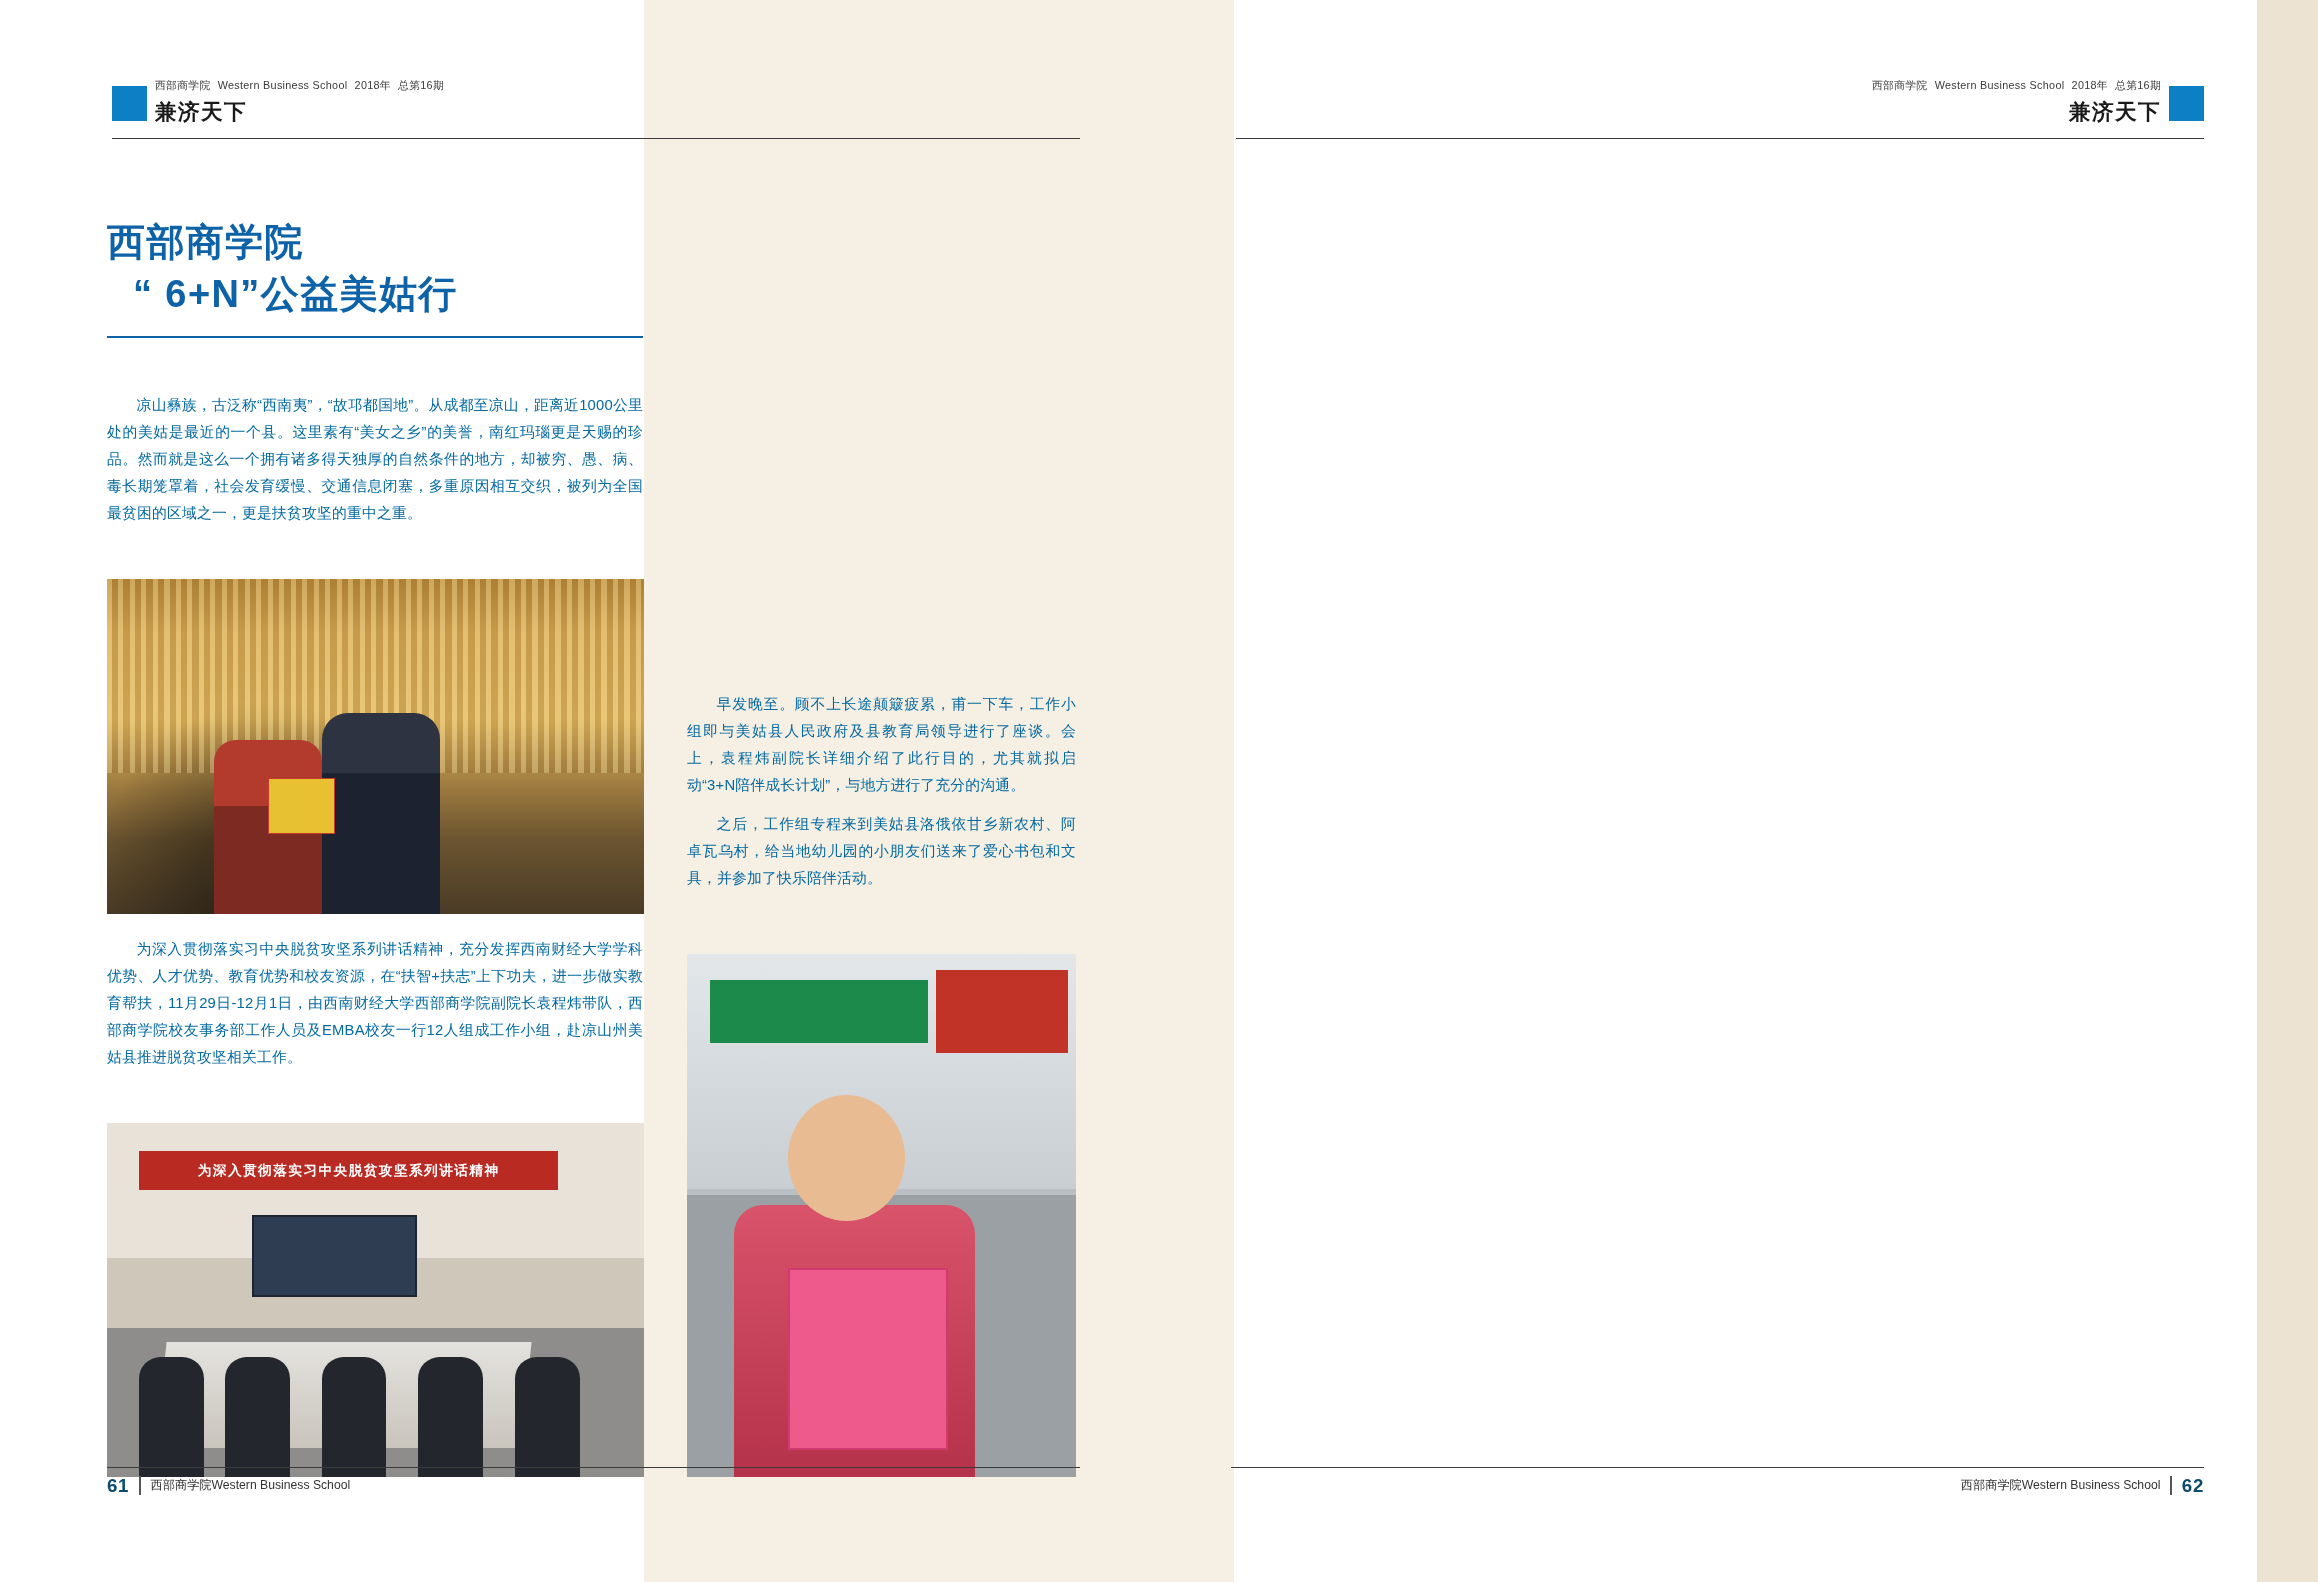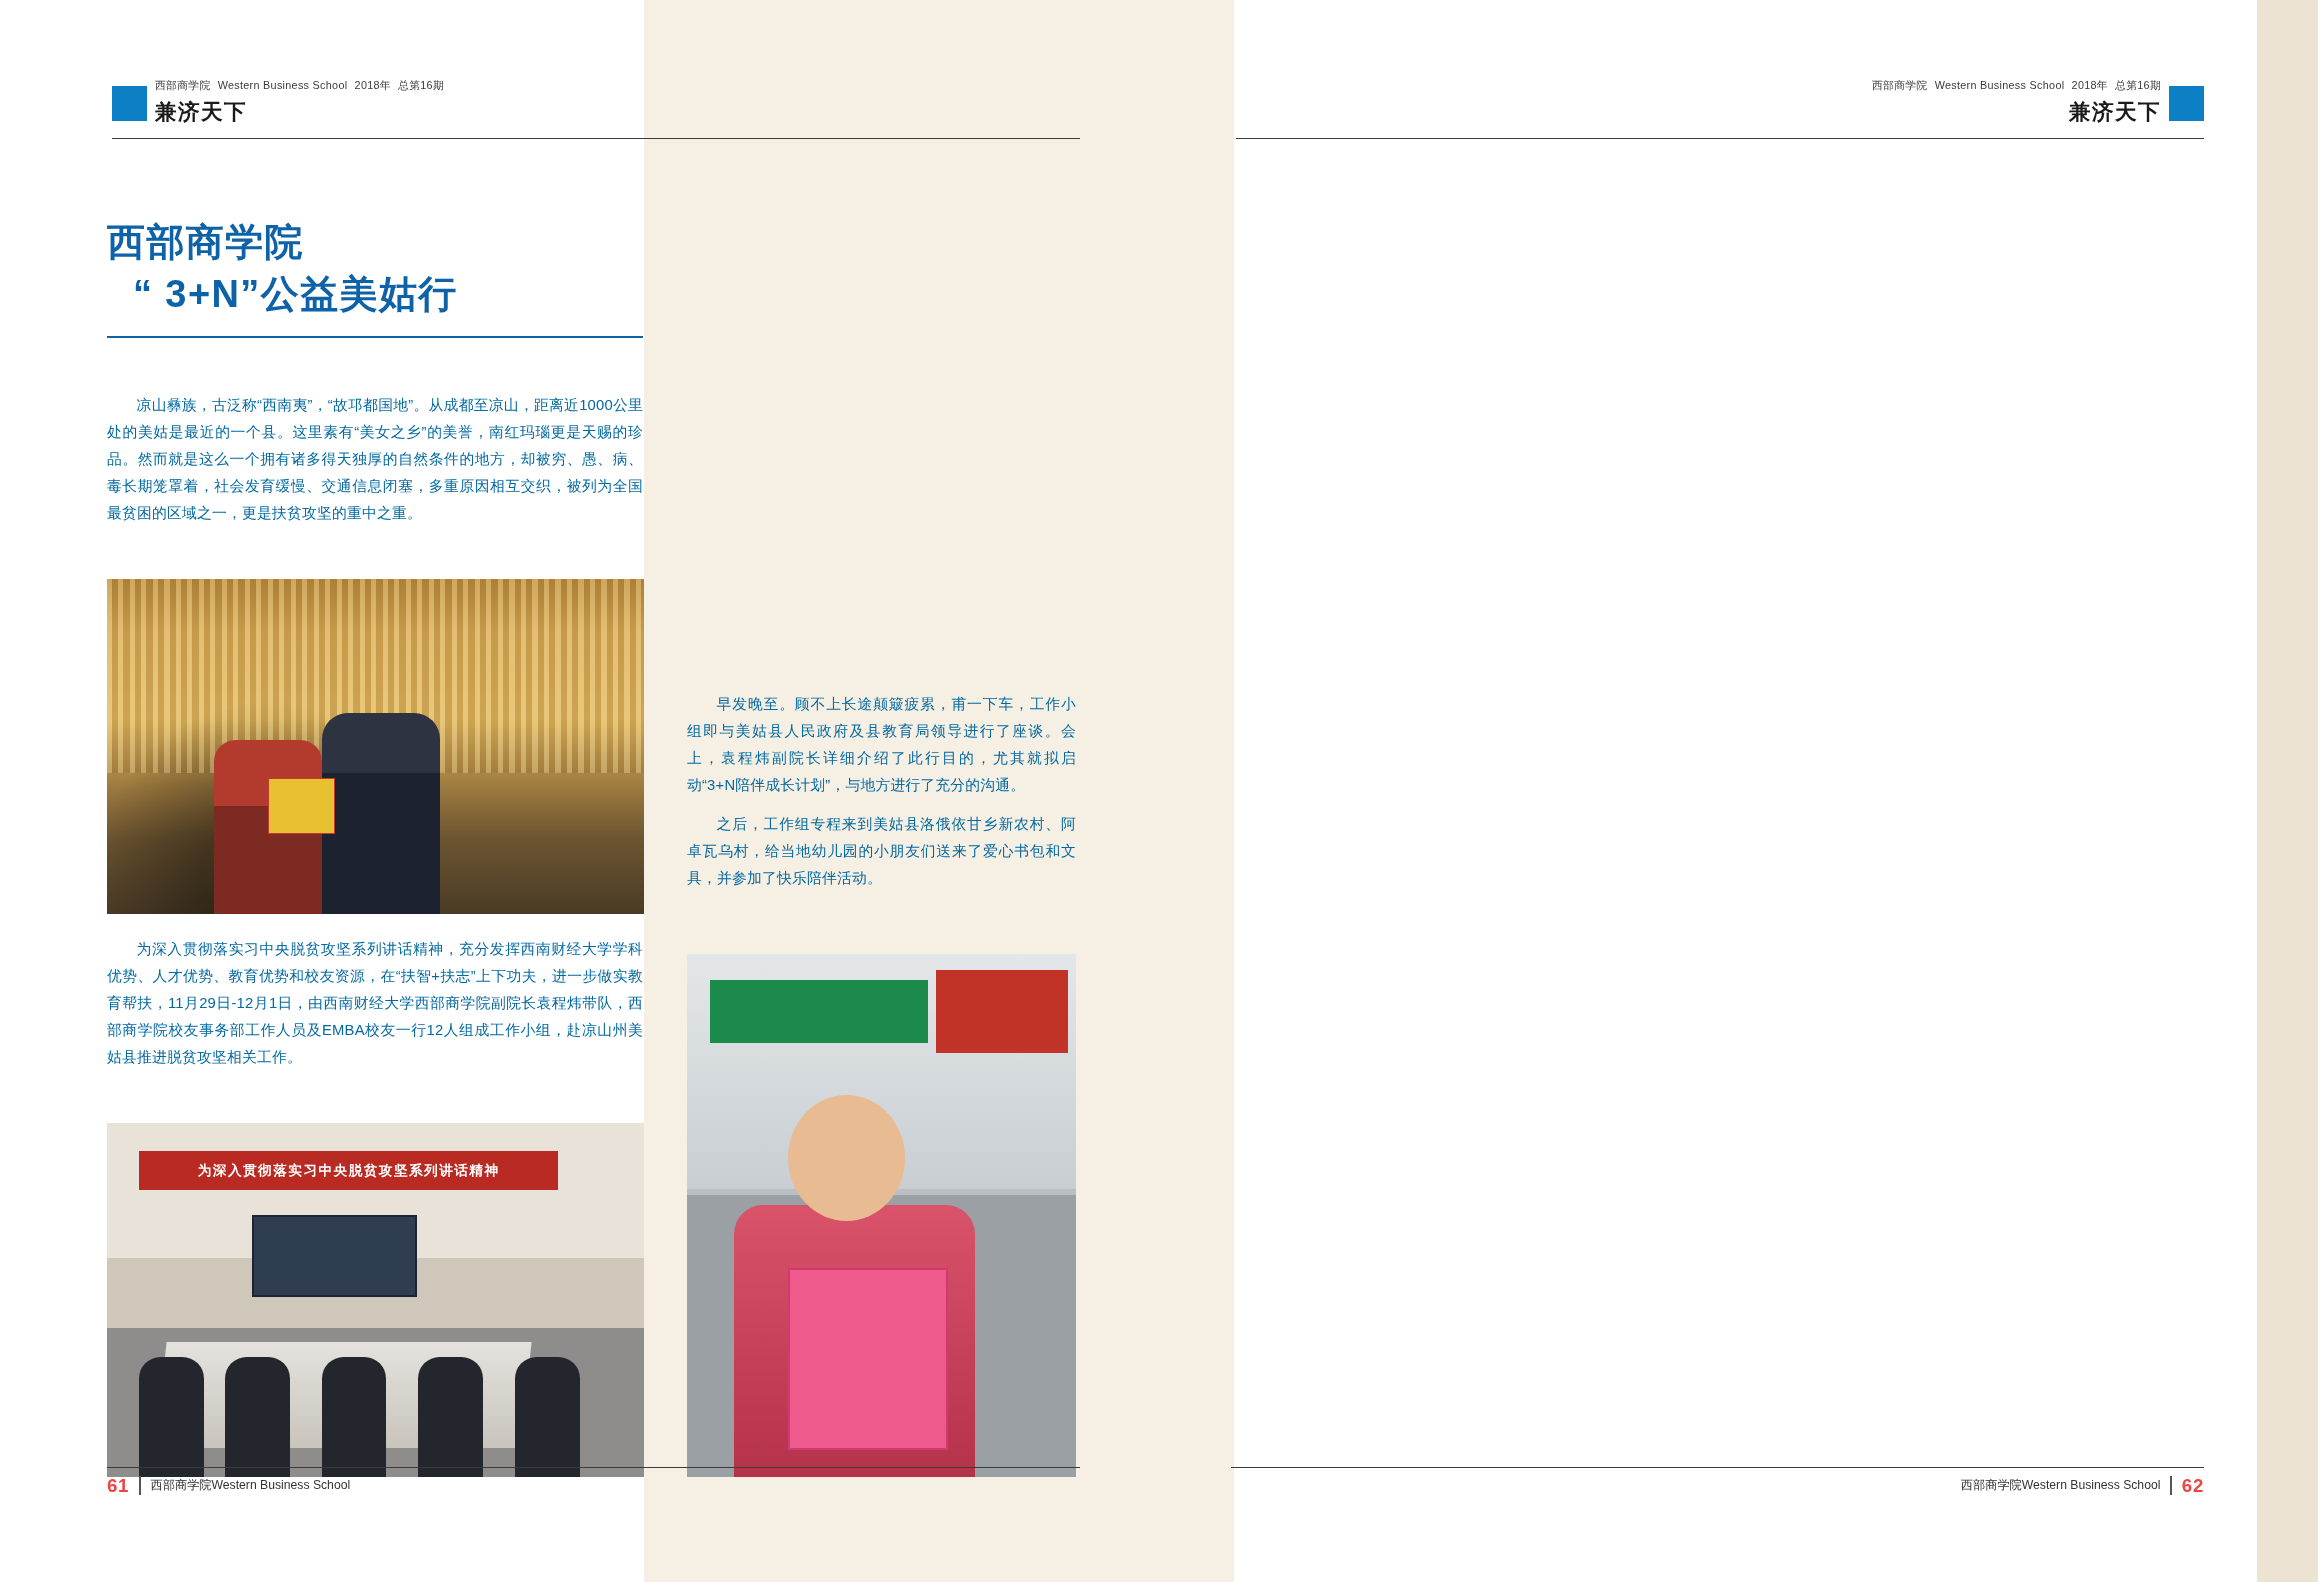--- a/index.html
+++ b/index.html
@@ -233,21 +233,21 @@
     display: flex;
     align-items: center;
     font-size: 12.2px;
     color: #333;
   }
   .footer-left { left: 107px; }
   .footer-right { right: 115px; }
   .pg-num {
     font-size: 18.7px;
     font-weight: bold;
-    color: #ef4444;
+    color: #0c4a6e;
     letter-spacing: 0.7px;
   }
   .pg-divider {
     width: 1.4px; height: 18.7px; background: #555; margin: 0 10px;
   }
   .footer-rule {
     position: absolute;
     bottom: 115px;
     height: 1.4px;
     background: #3b3b3b;
@@ -269,21 +269,21 @@
     <div class="hdr hdr-left">
       <div class="hdr-meta">
         <span>西部商学院</span><span class="sep"></span><span>Western Business School</span><span class="sep"></span><span>2018年</span><span class="sep"></span><span>总第16期</span>
       </div>
       <div class="hdr-title">兼济天下</div>
     </div>
     <div class="hdr-rule hdr-rule-left"></div>
 
     <div class="title-block">
       <div class="title-line1">西部商学院</div>
-      <div class="title-line2">“ 3+N”公益美姑行</div>
+      <div class="title-line2">“ 6+N”公益美姑行</div>
       <div class="title-underline"></div>
     </div>
 
     <div class="col l-c1-top">
       <p>凉山彝族，古泛称“西南夷”，“故邛都国地”。从成都至凉山，距离近1000公里处的美姑是最近的一个县。这里素有“美女之乡”的美誉，南红玛瑙更是天赐的珍品。然而就是这么一个拥有诸多得天独厚的自然条件的地方，却被穷、愚、病、毒长期笼罩着，社会发育缓慢、交通信息闭塞，多重原因相互交织，被列为全国最贫困的区域之一，更是扶贫攻坚的重中之重。</p>
     </div>
 
     <div class="img" id="photo-corn">
       <div class="ph corn-bg">
         <div class="corn-stripes"></div>

